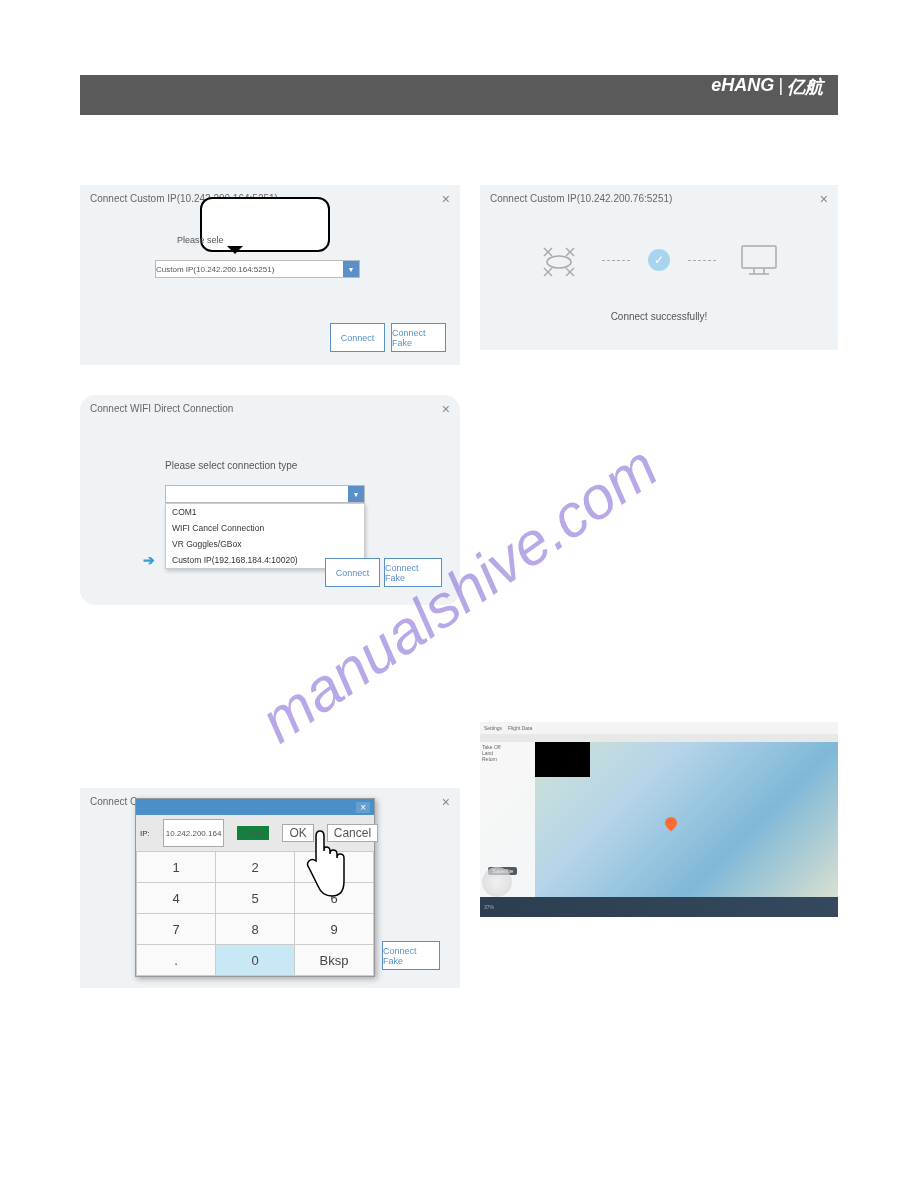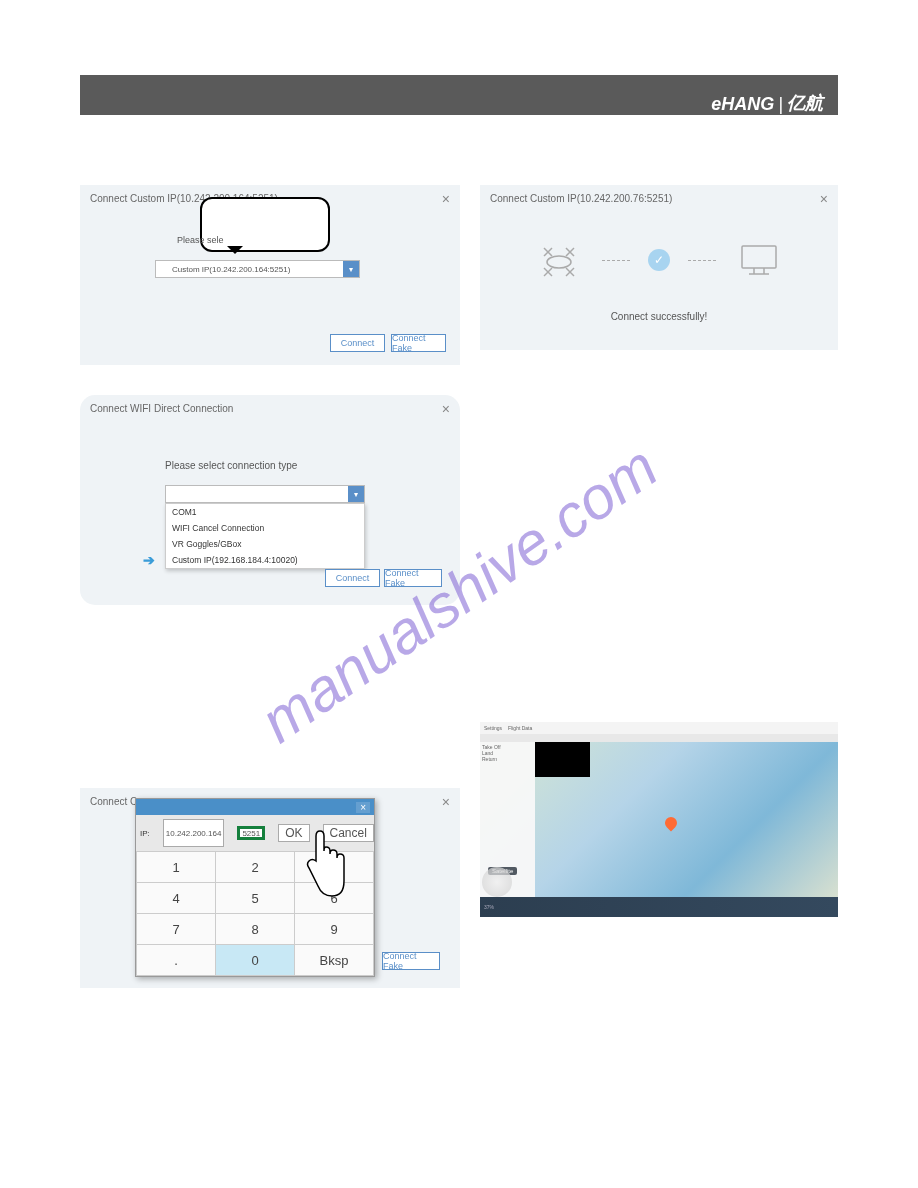--- a/index.html
+++ b/index.html
@@ -13,21 +13,21 @@
     }
     .header-bar {
       position: absolute;
       top: 75px;
       left: 80px;
       right: 80px;
       height: 40px;
       background: #5a5a5a;
       display: flex;
       justify-content: flex-end;
-      align-items: flex-end;
+      align-items: flex-start;
       padding-right: 15px;
       color: #ffffff;
       font-size: 18px;
       font-weight: bold;
       font-style: italic;
       padding-left: 7px;
     }
     .header-bar .divider { font-weight: normal; margin: 0 4px; }
     .watermark {
       position: absolute;
@@ -95,40 +95,40 @@
       position: absolute;
       top: 75px;
       left: 75px;
       width: 205px;
       height: 18px;
       background: #fff;
       border: 1px solid #bbb;
       font-size: 8px;
       display: flex;
       align-items: center;
-      padding-left: 16px;
+      padding-left: 0;
     }
     .p1-dropdown-arrow {
       position: absolute;
       right: 0; top: 0;
       width: 16px; height: 16px;
       background: #5a8fc8;
       color: #fff;
       display: flex;
       align-items: center;
       justify-content: center;
       font-size: 8px;
     }
     .btn {
       position: absolute;
       border: 1px solid #5a8fc8;
       background: #fff;
       color: #5a8fc8;
       font-size: 9px;
-      height: 18px;
+      height: 29px;
       display: flex;
       align-items: center;
       justify-content: center;
     }
     .p1-connect { bottom: 13px; right: 75px; width: 55px; }
     .p1-fake { bottom: 13px; right: 14px; width: 55px; }
     
     .panel2 { top: 185px; left: 480px; width: 358px; height: 165px; }
     .p2-illus {
       position: absolute;
@@ -245,21 +245,21 @@
       border: 1px solid #aaa;
       font-size: 8px;
       padding: 0 2px;
       display: flex;
       align-items: center;
     }
     .port-field {
       width: 32px;
       height: 14px;
       background: #fff;
-      border: 3px solid #15803d;
+      border: 7px solid #15803d;
       font-size: 8px;
       padding: 0 2px;
       display: flex;
       align-items: center;
     }
     .kp-btn {
       border: 1px solid #aaa;
       background: #fff;
       font-size: 12px;
       padding: 1px 6px;

